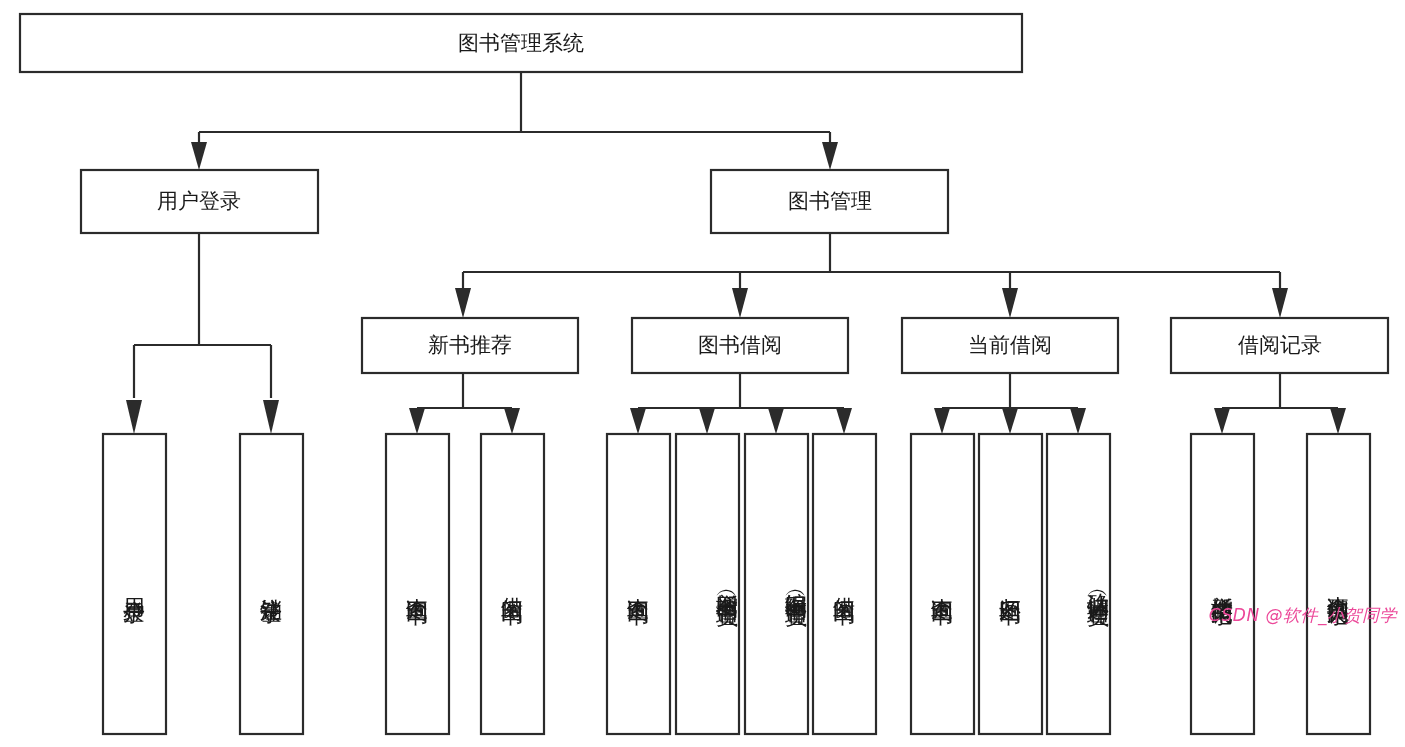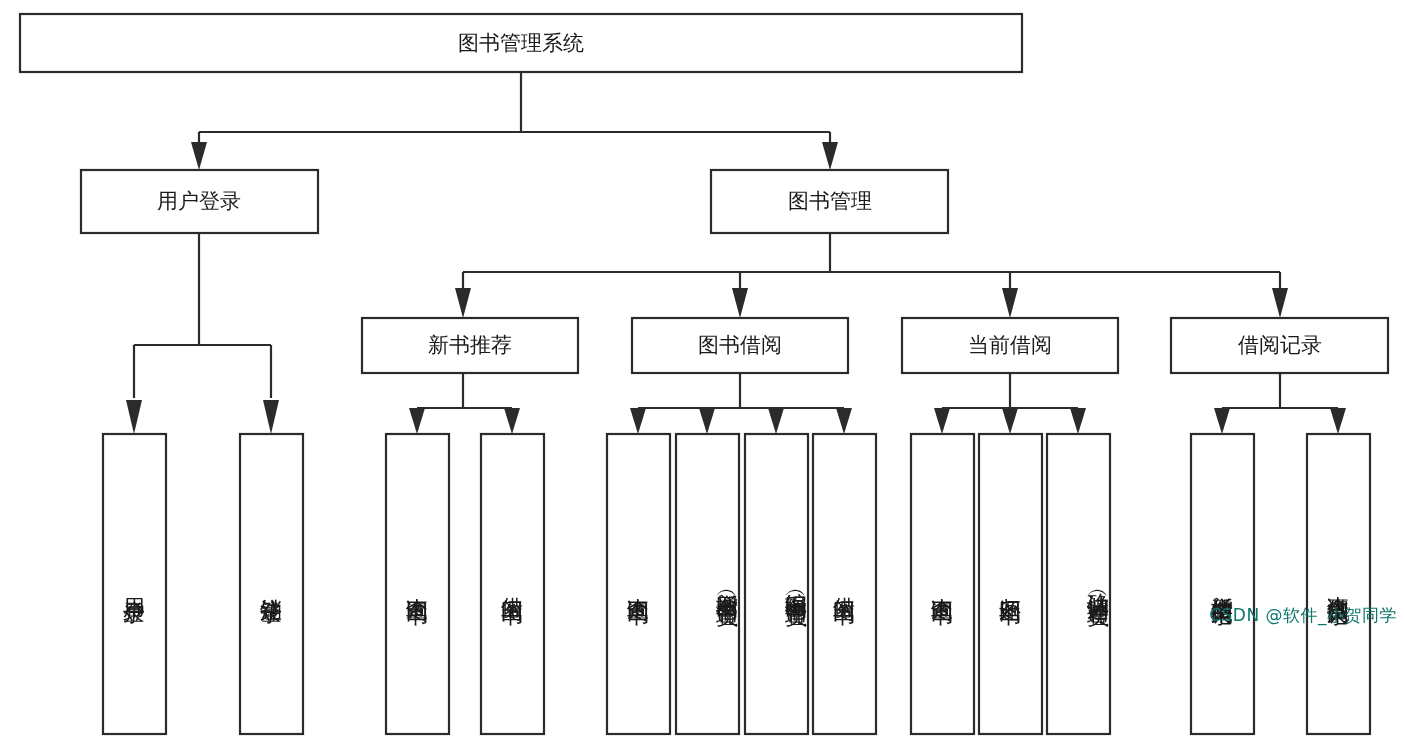--- a/index.html
+++ b/index.html
@@ -73,24 +73,25 @@
     justify-content: center;
     pointer-events: none;
     user-select: none;
   }
   .watermark {
     position: absolute;
     right: 8px;
     bottom: 6px;
     font-family: "DejaVu Sans", "Liberation Sans", sans-serif;
     font-size: 17px;
-    color: #0f766e;
+    color: #ec4899;
     letter-spacing: 0.5px;
     white-space: nowrap;
     user-select: none;
+    font-style: italic;
   }
 </style>
 </head>
 <body>
 
 <div id="diagram-root">
 
   <svg class="flow" viewBox="0 0 1405 747" xmlns="http://www.w3.org/2000/svg">
 
     <defs>

